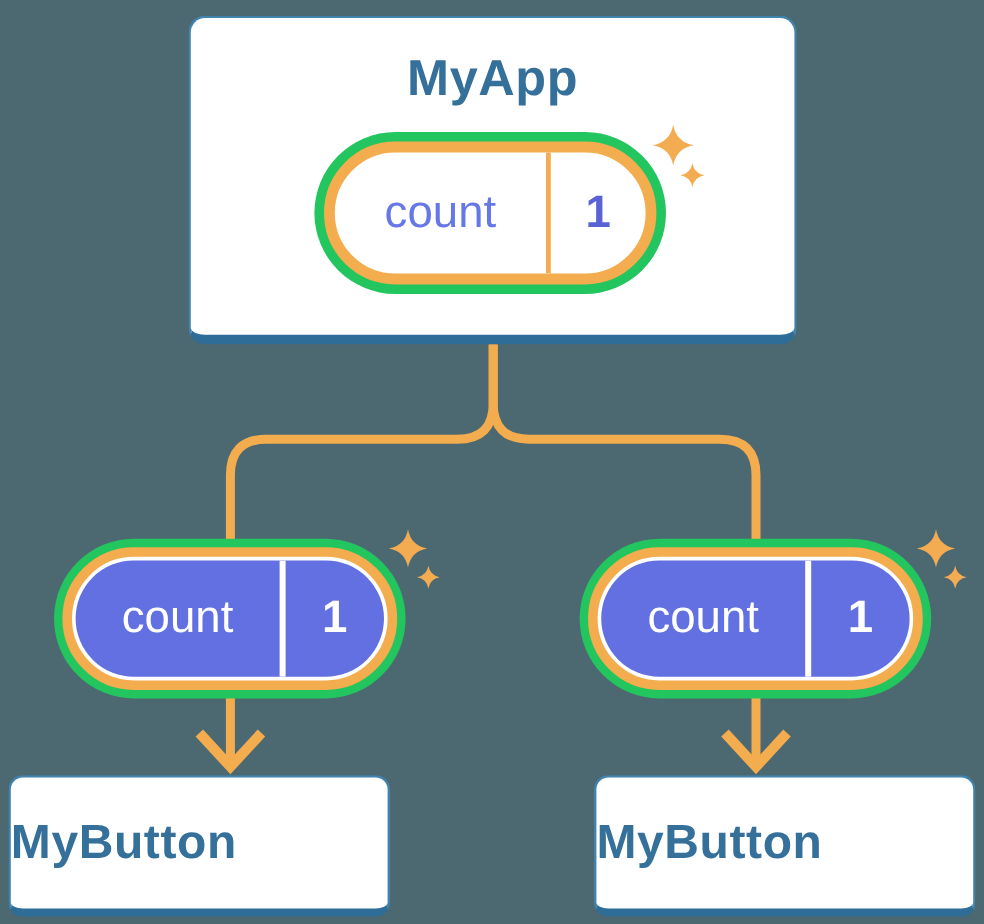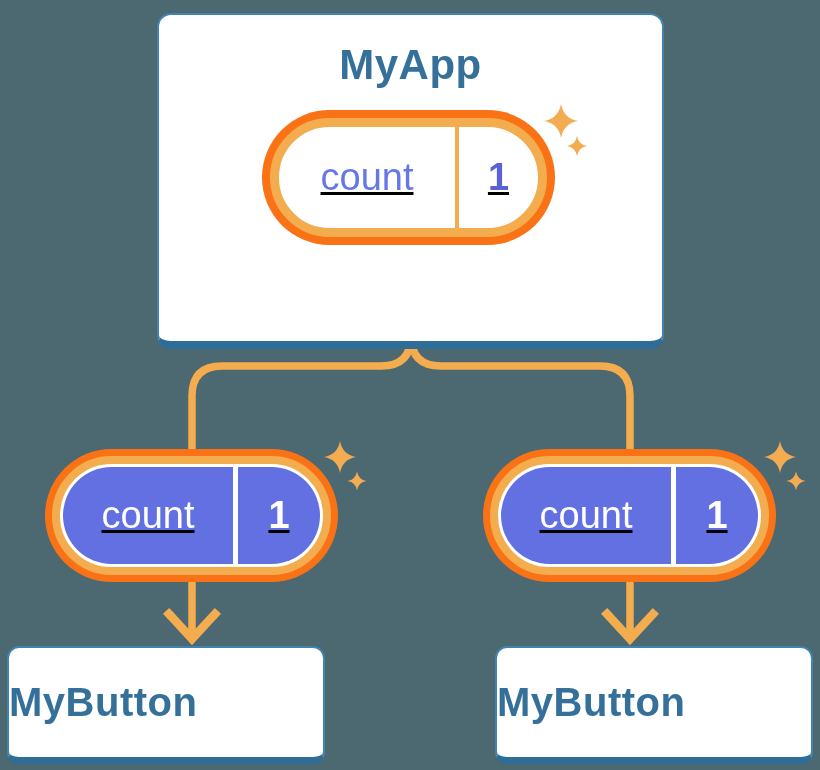--- a/index.html
+++ b/index.html
@@ -18,21 +18,21 @@
   
   .card {
     position: absolute;
     background: #FFFFFF;
     border: 2px solid #4183AF;
     border-bottom: 8px solid #2E6D98;
     border-radius: 14px;
     box-sizing: border-box;
     z-index: 2;
   }
-  .root-card { left: 157px; top: 13px; width: 507px; height: 336px; }
+  .root-card { left: 157px; top: 13px; width: 507px; height: 274px; }
   .child-card {
     top: 646px; width: 318px; height: 118px;
     border-bottom-width: 7px; border-radius: 12px;
     display: flex; align-items: center; justify-content: flex-start;
   }
   .child-card.left  { left: 7px; }
   .child-card.right { left: 495px; }
   .card-title {
     color: #35709B;
     font-size: 42px;
@@ -56,25 +56,24 @@
   }
   .arrowhead {
     fill: none; stroke: #F3AC4E; stroke-width: 8.5px;
     stroke-linejoin: miter; stroke-linecap: square;
   }
   .sparkle { fill: #F4AC52; }
 
   
   .pill {
     position: absolute;
-    background: #f97316;           
+    background: #22c55e;           
     border-radius: 999px;
     box-sizing: border-box;
     z-index: 3;
-    text-decoration: underline;
   }
   
   .state-pill { left: 262px; top: 110px; width: 293px; height: 135px; padding: 8px; }
   .state-ring {
     width: 100%; height: 100%;
     box-sizing: border-box;
     border: 9px solid #F3AC4E;
     background: #FFFFFF;
     border-radius: 999px;
     display: flex; align-items: stretch;

